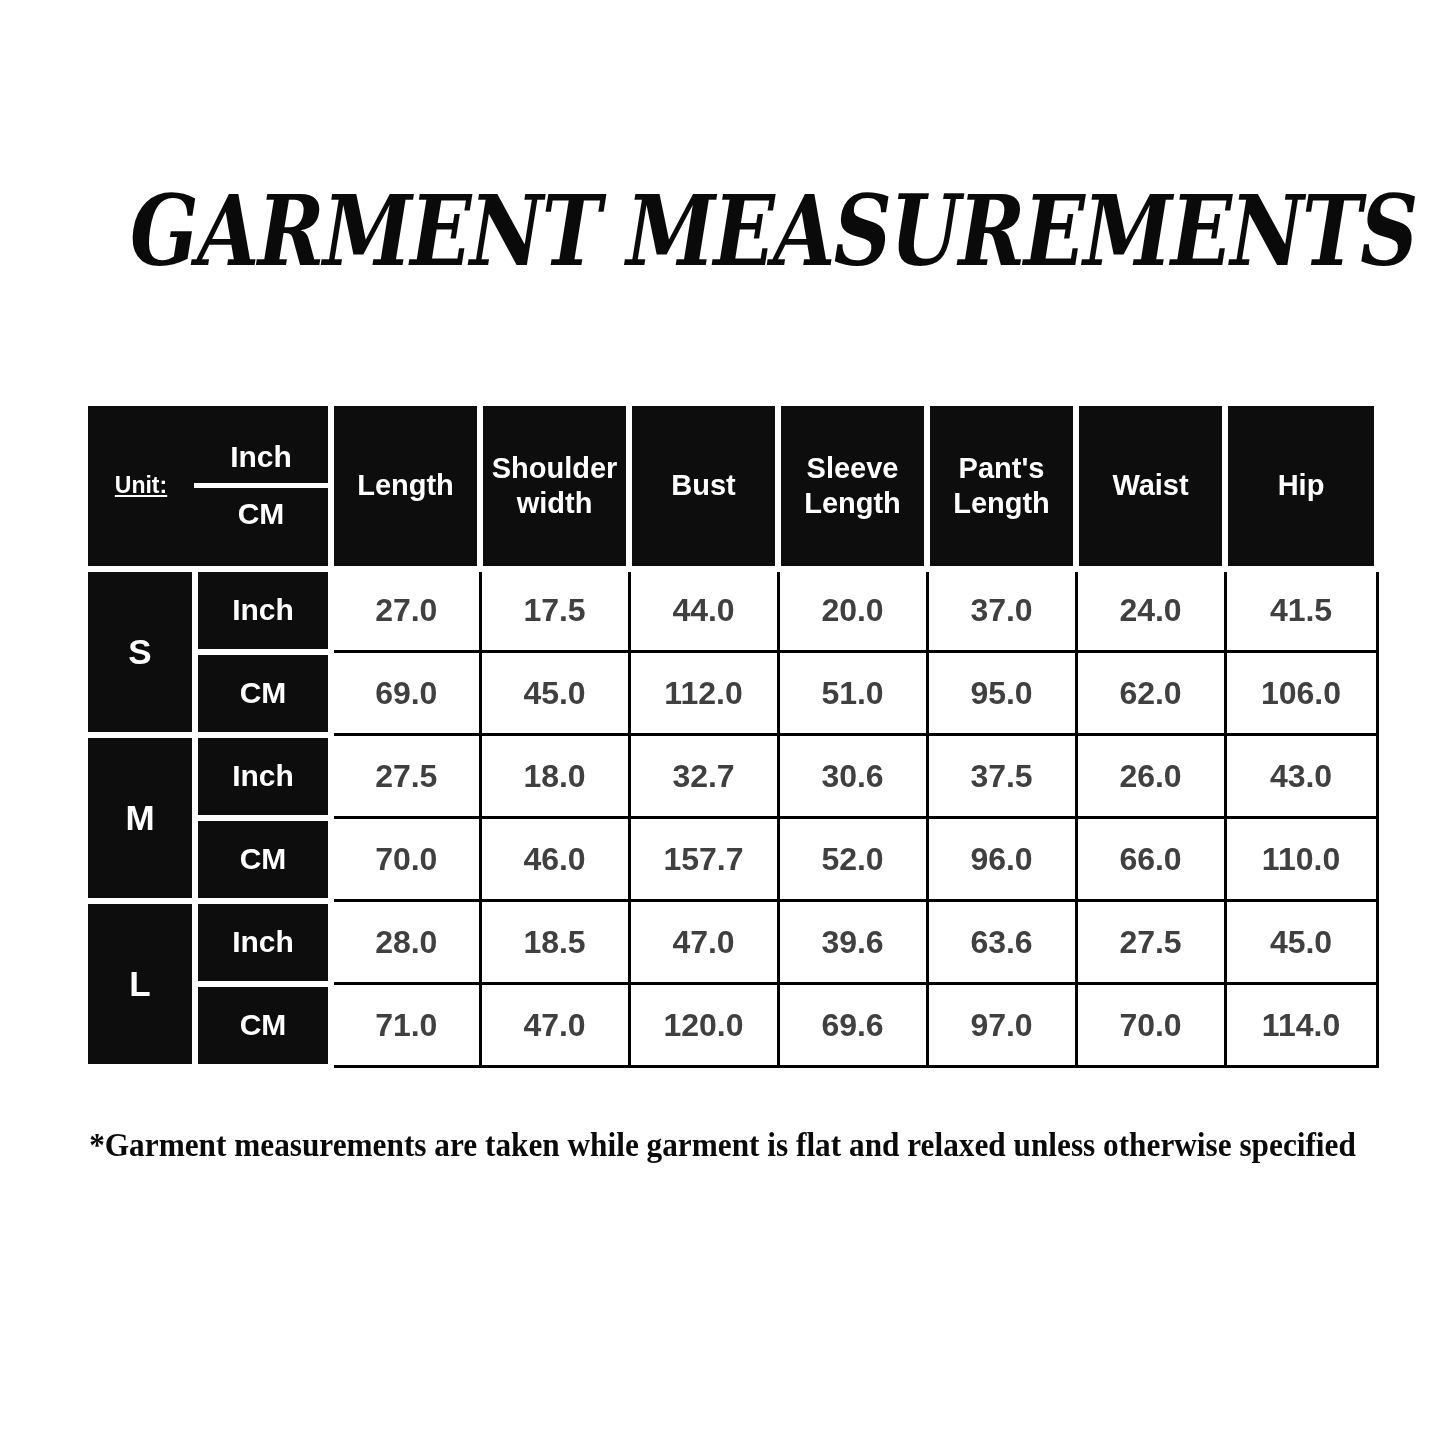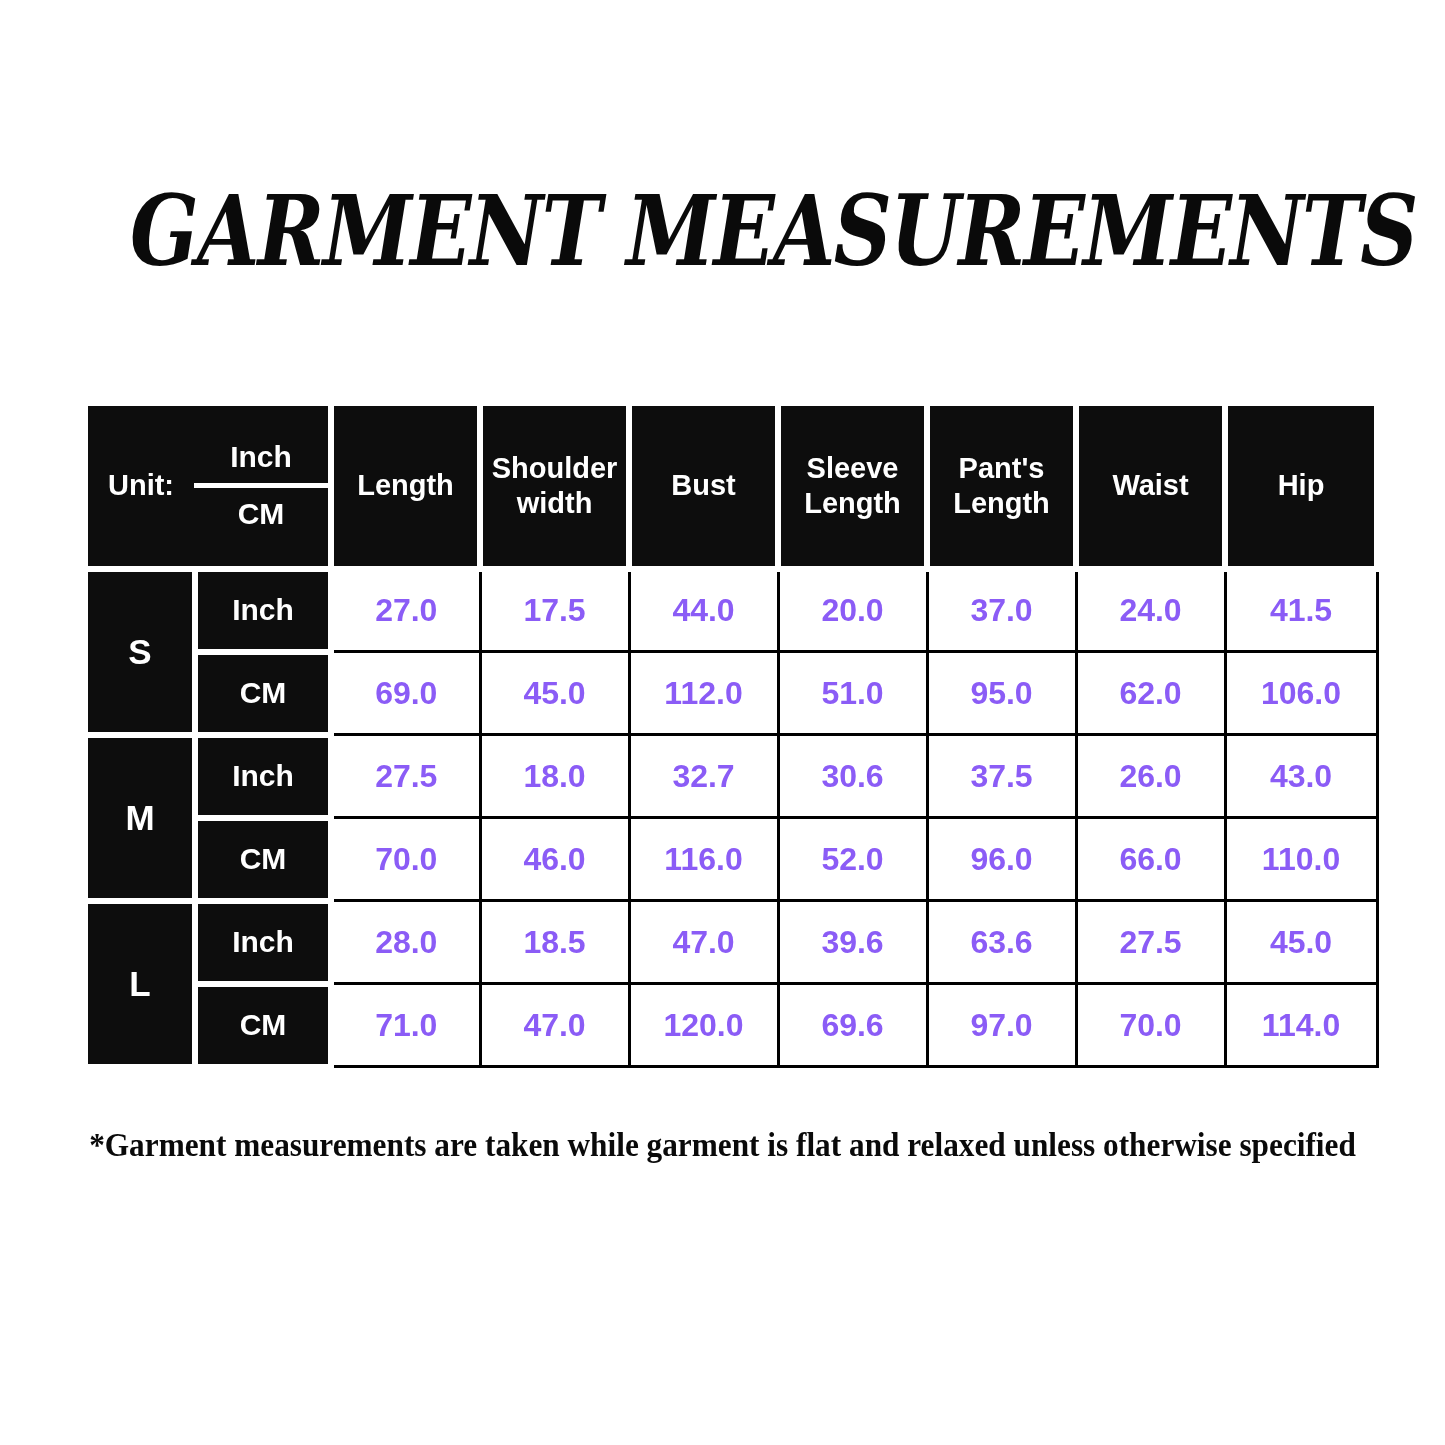--- a/index.html
+++ b/index.html
@@ -42,38 +42,39 @@
   td.dark {
     background: #0d0d0d;
     color: #ffffff;
     border: 6px solid #ffffff;
     font-weight: bold;
     font-size: 29px;
     line-height: 1.2;
   }
   td.light {
     background: #ffffff;
-    color: #8b5cf6;
+    color: #404040;
     border: 3px solid #000000;
     font-weight: bold;
     font-size: 32px;
   }
   td.size-cell { font-size: 35px; }
   td.unit-sub  { font-size: 30px; }
   td.unit-header-cell { padding: 0; }
   .unit-wrap {
     display: flex;
     align-items: center;
     width: 100%;
   }
   .unit-label {
     width: 106px;
     flex: 0 0 106px;
     text-align: center;
-    font-size: 29px;
+    font-size: 23px;
+    text-decoration: underline;
   }
   .fraction {
     flex: 1 1 auto;
     display: flex;
     flex-direction: column;
   }
   .frac-top {
     padding-bottom: 8px;
     border-bottom: 5px solid #ffffff;
     font-size: 30px;
@@ -161,21 +162,21 @@
     <td class="light">32.7</td>
     <td class="light">30.6</td>
     <td class="light">37.5</td>
     <td class="light">26.0</td>
     <td class="light">43.0</td>
   </tr>
   <tr class="data-row">
     <td class="dark unit-sub">CM</td>
     <td class="light">70.0</td>
     <td class="light">46.0</td>
-    <td class="light">116.0</td>
+    <td class="light">157.7</td>
     <td class="light">52.0</td>
     <td class="light">96.0</td>
     <td class="light">66.0</td>
     <td class="light">110.0</td>
   </tr>
 
   <tr class="data-row">
     <td class="dark size-cell" rowspan="2">L</td>
     <td class="dark unit-sub">Inch</td>
     <td class="light">28.0</td>

